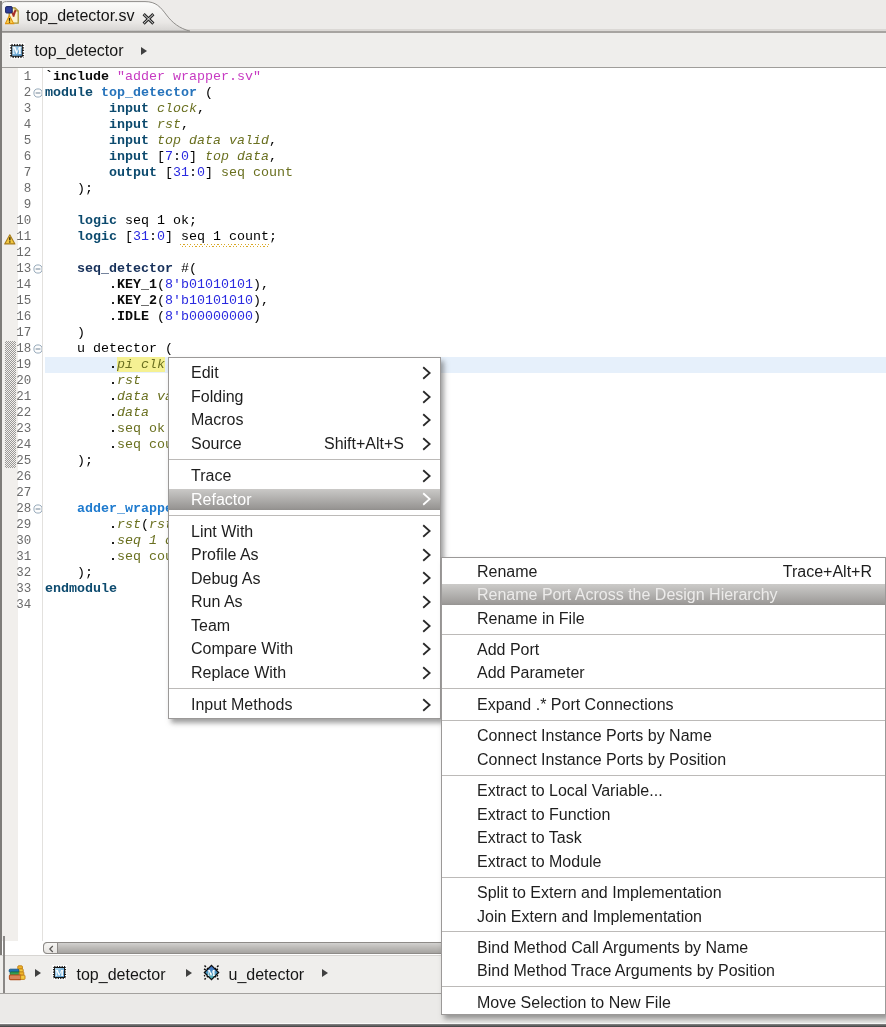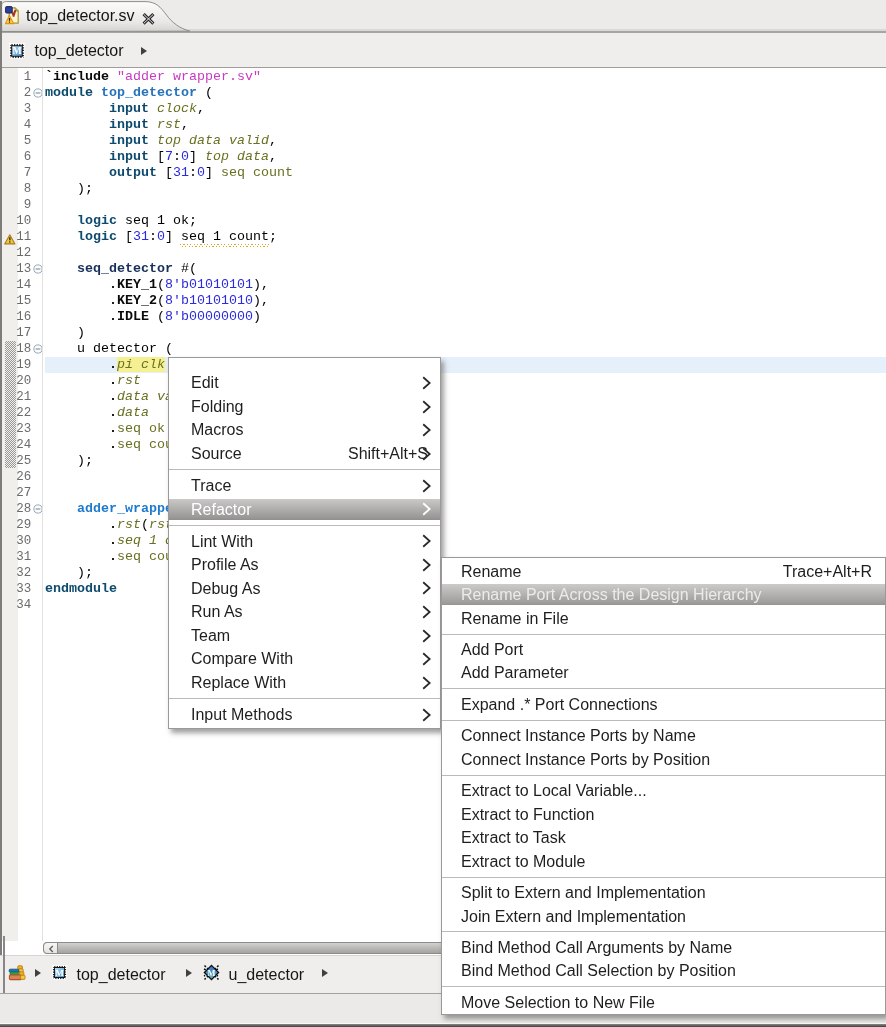--- a/index.html
+++ b/index.html
@@ -37,25 +37,25 @@
 #hscrollbtn svg{position:absolute;left:3.5px;top:2.4px}
 #crumb2{left:0;top:954.5px;width:886px;height:38.5px;background:#efeeec;border-top:1px solid #d7d5d2}
 #crumb2line{left:0;top:992.8px;width:886px;height:1.5px;background:#a3a19e}
 #panelborder{left:3.2px;top:936px;width:1.8px;height:57px;background:#8a8886}
 #bottomstrip{left:0;top:994.3px;width:886px;height:28.6px;background:#ebeae8}
 #bottomhl{left:0;top:1022.6px;width:886px;height:1.4px;background:#fafaf9}
 #bottomdark{left:0;top:1024px;width:886px;height:3px;background:linear-gradient(#8a8a8a,#3f3f3f)}
 .menu{position:absolute;background:#fff;border:1px solid #9b9998;box-shadow:3px 4px 5px rgba(80,80,80,.55);font-size:16px;color:#1e1e1e;z-index:5}
 .mi{position:relative}
 #menu1 .mi{padding-left:22px}
-#menu2 .mi{padding-left:19px}
+#menu2 .mi{padding-left:35px}
 #menu1 .mi{height:23.6px;line-height:23.6px}
 #menu2 .mi{height:23.45px;line-height:23.45px}
 .mi .ch{position:absolute;right:9px;top:4.8px}
-#menu1 .sc{position:absolute;right:12px;top:0}
+#menu1 .sc{position:absolute;right:36px;top:0}
 #menu2 .sc{position:absolute;right:13px;top:0}
 #menu1 .sep{height:1px;background:#bcbab8;margin:3.7px 0}
 #menu2 .sep{height:1px;background:#bcbab8;margin:3.52px 0}
 .sel{background:linear-gradient(#cac9c7,#999795 88%,#8f8d8b) no-repeat center/100% 21.4px;color:#fff}
 .sel2{background:linear-gradient(#cccbc9,#9f9d9b 88%,#949290) no-repeat center/100% 21.4px;color:#ecebea}
 </style></head>
 <body>
 <div class="abs" id="tabbar"></div>
 <div class="abs" id="tabshade"></div>
 <div class="abs" id="tabline"></div>
@@ -211,21 +211,21 @@
         </linearGradient>
       </defs>
 <path d="M8.5 1.4 L15.6 8.5 L8.5 15.6 L1.4 8.5 Z" fill="url(#gg)" stroke="#0c0c0c" stroke-width="1.3"></path>
 <text x="8.5" y="11.7" font-family="Liberation Serif" font-size="8.4" font-weight="bold" fill="#fff" text-anchor="middle">M</text>
 </svg></div>
 <div class="abs crumbtxt" style="left:228.5px;top:965px">u_detector</div>
 <div class="abs tri" style="left:322px;top:968.6px"></div>
 <div class="abs" id="bottomstrip"></div>
 <div class="abs" id="bottomhl"></div>
 <div class="abs" id="bottomdark"></div>
-<div class="menu" id="menu1" style="left:168px;top:357.2px;width:273px;padding-top:13px;padding-bottom:1.6px">
+<div class="menu" id="menu1" style="left:168px;top:357.2px;width:273px;padding-top:3px;padding-bottom:1.6px">
     <div class="mi">Edit<svg class="ch" width="9" height="14" viewBox="0 0 9 14">
         <path d="M1.2 1.3 L7.7 7 L1.2 12.7" fill="none" stroke="#2a2a2a" stroke-width="1.8"></path>
       </svg></div>
     <div class="mi">Folding<svg class="ch" width="9" height="14" viewBox="0 0 9 14">
         <path d="M1.2 1.3 L7.7 7 L1.2 12.7" fill="none" stroke="#2a2a2a" stroke-width="1.8"></path>
       </svg></div>
     <div class="mi">Macros<svg class="ch" width="9" height="14" viewBox="0 0 9 14">
         <path d="M1.2 1.3 L7.7 7 L1.2 12.7" fill="none" stroke="#2a2a2a" stroke-width="1.8"></path>
       </svg></div>
     <div class="mi">Source<span class="sc">Shift+Alt+S</span><svg class="ch" width="9" height="14" viewBox="0 0 9 14">
@@ -280,15 +280,15 @@
     <div class="sep"></div>
     <div class="mi">Extract to Local Variable...</div>
     <div class="mi">Extract to Function</div>
     <div class="mi">Extract to Task</div>
     <div class="mi">Extract to Module</div>
     <div class="sep"></div>
     <div class="mi">Split to Extern and Implementation</div>
     <div class="mi">Join Extern and Implementation</div>
     <div class="sep"></div>
     <div class="mi">Bind Method Call Arguments by Name</div>
-    <div class="mi">Bind Method Call Selection by Position</div>
+    <div class="mi">Bind Method Trace Arguments by Position</div>
     <div class="sep"></div>
     <div class="mi">Move Selection to New File</div>
   </div>
 </body></html>

